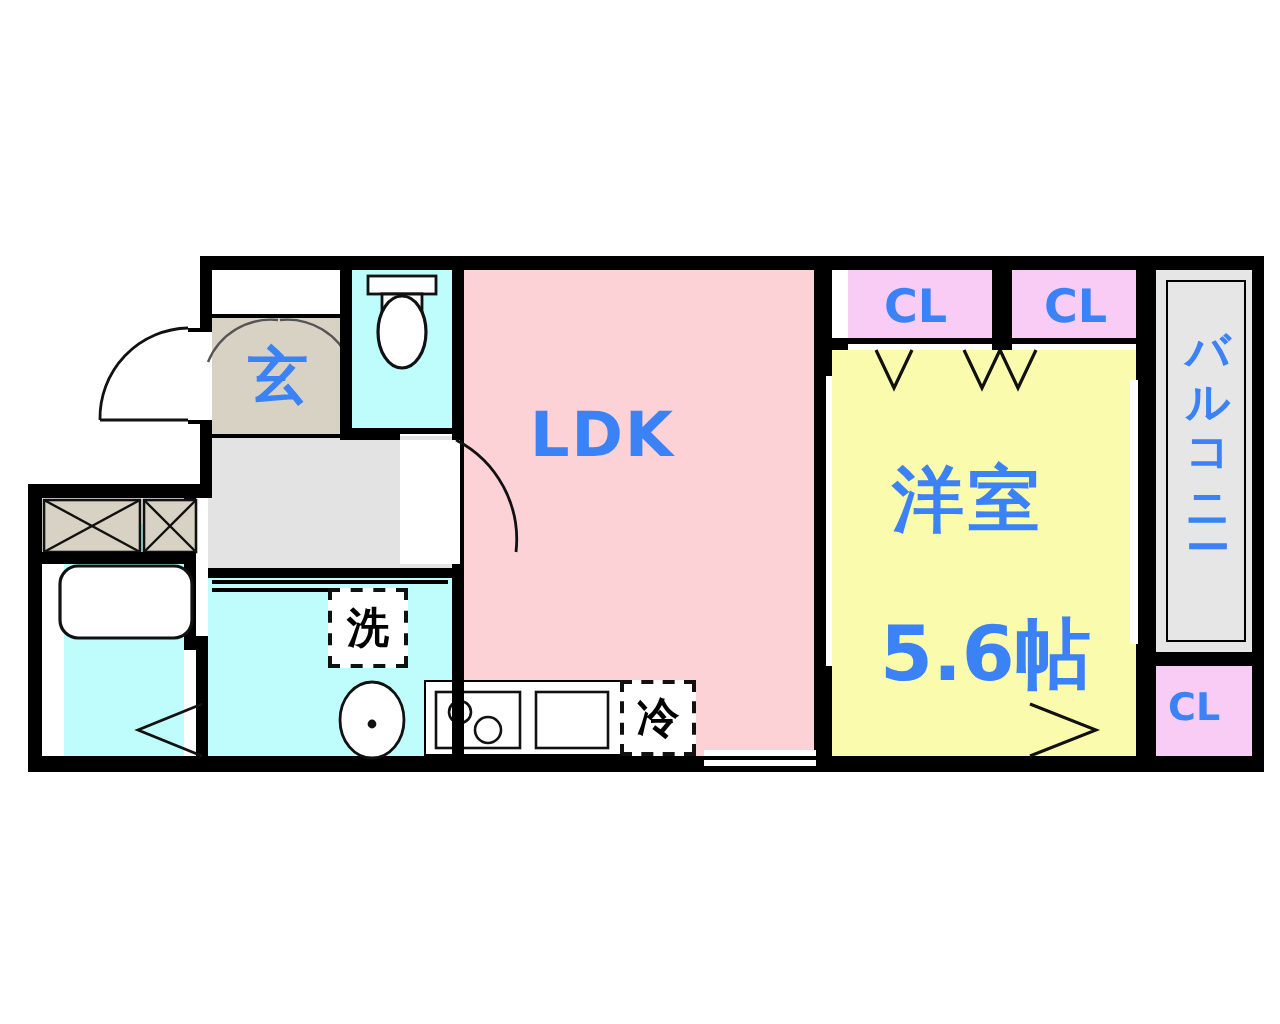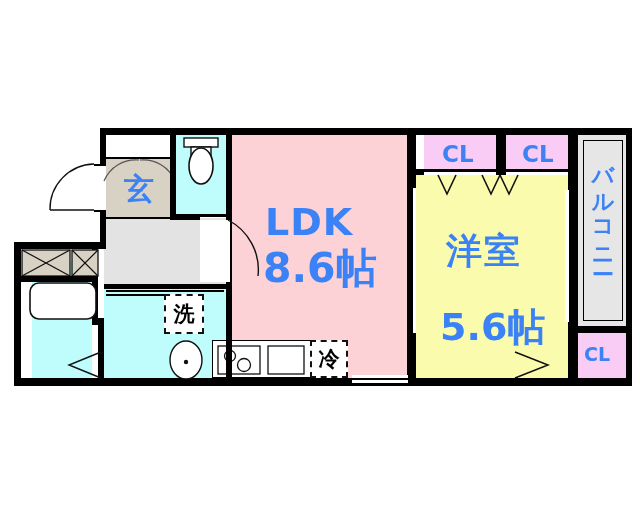--- a/index.html
+++ b/index.html
@@ -18,21 +18,21 @@
   .f-balcony{background:#e6e6e6;}
   .f-white{background:#ffffff;}
 
   
   .wall{position:absolute;background:#000000;}
   .thinline{position:absolute;background:#000000;}
   .outline{position:absolute;box-sizing:border-box;border:1px solid #000;}
 
   
   .lbl{position:absolute;color:#3b82f6;white-space:nowrap;line-height:1;}
-  .lbl-ldk{font-size:38px;font-weight:bold;letter-spacing:1px;}
+  .lbl-ldk{font-size:31px;font-weight:bold;letter-spacing:1px;}
   .lbl-ldknum{font-size:41px;font-weight:bold;letter-spacing:0px;}
   .lbl-room{font-size:36px;font-weight:bold;letter-spacing:2px;}
   .lbl-roomnum{font-size:38px;font-weight:bold;margin-top:28px;}
   .lbl-cl{font-size:23px;font-weight:bold;letter-spacing:0px;}
   .lbl-clsm{font-size:19px;font-weight:bold;}
   .lbl-genkan{font-size:30px;font-weight:bold;}
   .lbl-sm{font-size:21px;font-weight:bold;}
   .lbl-balcony{font-size:22px;font-weight:bold;writing-mode:vertical-rl;
                text-orientation:upright;letter-spacing:3px;line-height:1;}
 
@@ -200,21 +200,20 @@
   <div class="thinline" style="left:565px;top:190px;width:4px;height:132px;background:#ffffff;"></div>
 
   <svg style="left:515px;top:352px;width:36px;height:26px;">
     <path d="M 0,26 L 33,13 L 0,0" fill="none" stroke="#111" stroke-width="1.5"></path>
   </svg>
 
   <div class="thinline" style="left:352px;top:375px;width:56px;height:3px;background:#ffffff;"></div>
   <div class="thinline" style="left:352px;top:380px;width:56px;height:3px;background:#ffffff;"></div>
 
   <div class="lbl lbl-ldk" style="left:265px;top:203px;">LDK</div>
-  <div class="lbl lbl-ldknum" style="left:263px;top:248px;">8.6帖</div>
 
   <div class="lbl lbl-room" style="left:446px;top:233px;">洋室</div>
   <div class="lbl lbl-roomnum" style="left:440px;top:280px;">5.6帖</div>
 
   <div class="lbl lbl-cl" style="left:442px;top:143px;">CL</div>
   <div class="lbl lbl-cl" style="left:522px;top:143px;">CL</div>
   <div class="lbl lbl-clsm" style="left:584px;top:345px;">CL</div>
 
   <div class="lbl lbl-balcony" style="left:592px;top:150px;">バルコニー</div>
 

